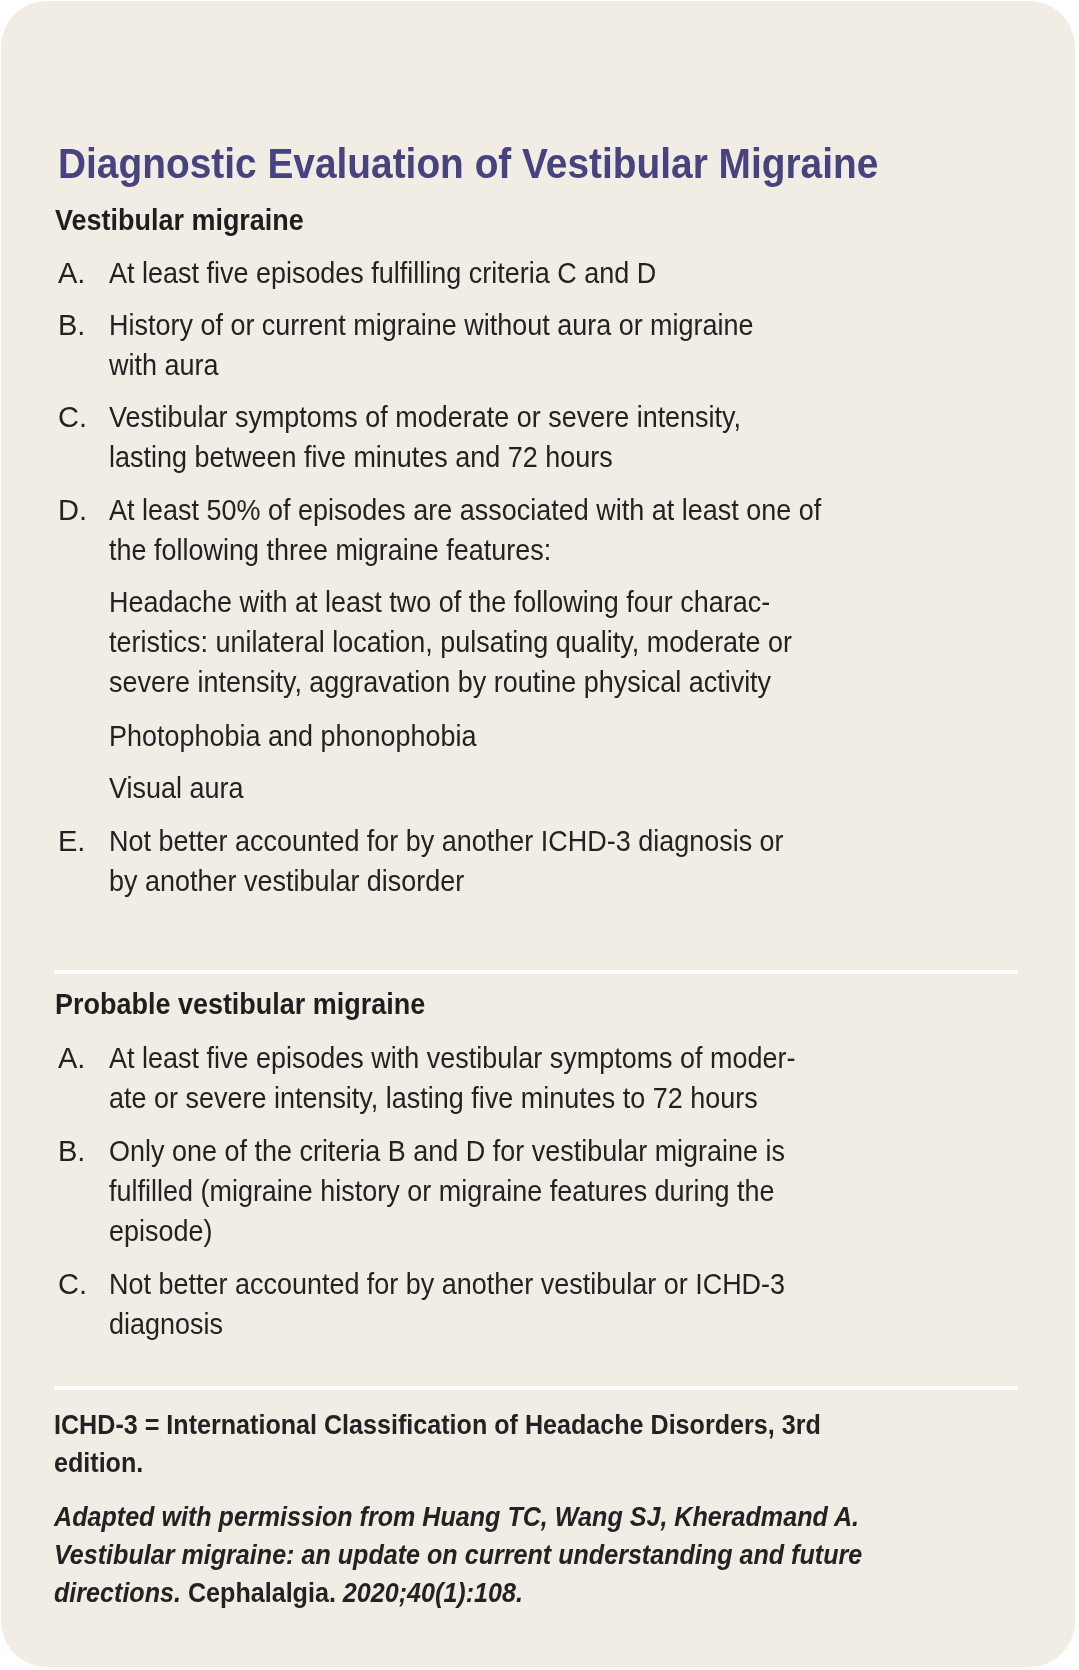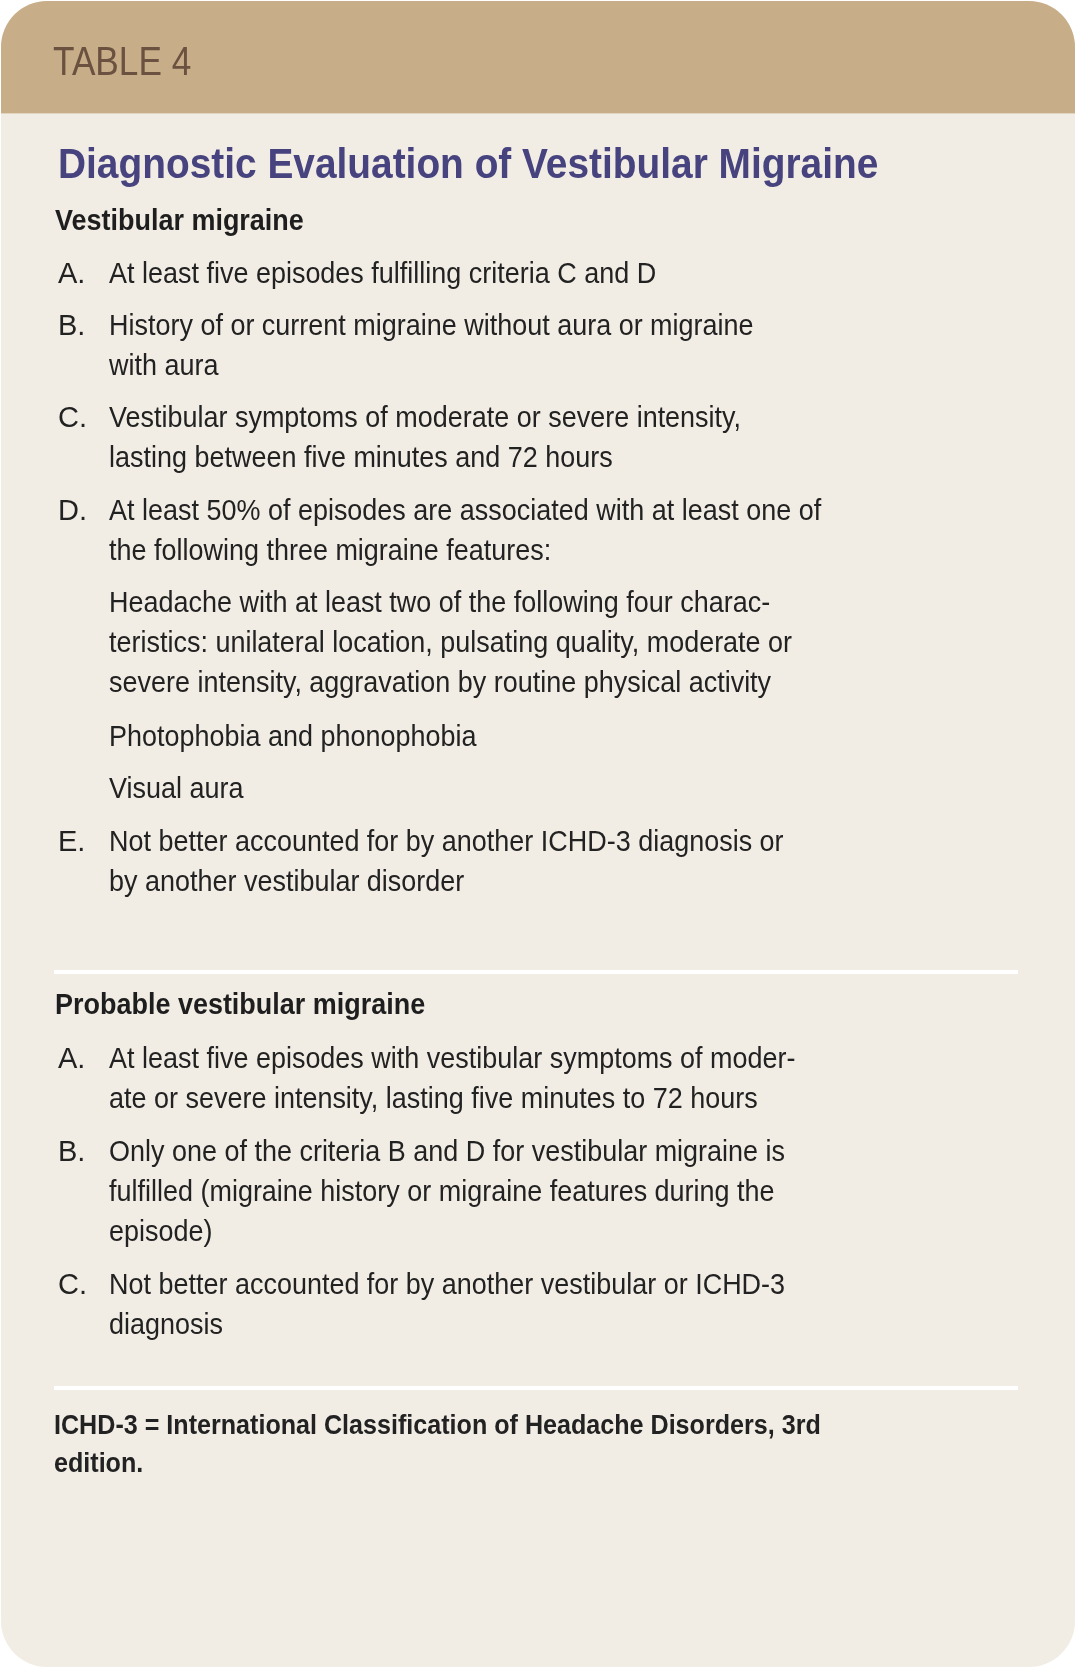--- a/index.html
+++ b/index.html
@@ -21,23 +21,20 @@
   .divider { position:absolute; left:53px; width:964px; height:4px; background:#ffffff; }
   .footnote { position:absolute; left:53px; width:964px; font-size:27px; color:#2a2a2a; line-height:38px;font-weight:bold; }
   .footnote .line { font-size:27px; line-height:38px; }
   .citation .line { font-style:italic; }
   .upright { font-style:normal; }
 </style>
 </head>
 <body>
 
 <div class="card">
-  <div class="header">
-    <div class="header-label">TABLE 4</div>
-  </div>
 
   <div class="title">Diagnostic Evaluation of Vestibular Migraine</div>
 
   <div class="section-heading" style="top:201px;">Vestibular migraine</div>
 
   <div class="item" style="top:252px;">
     <span class="item-letter">A.</span>
     <div class="item-lines">
       <div class="line" style="transform:scaleX(0.93)">At least five episodes fulfilling criteria C and D</div>
     </div>
@@ -124,13 +121,22 @@
     </div>
   </div>
 
   <div class="divider" style="top:1385px;"></div>
 
   <div class="footnote" style="top:1405px;">
     <div class="line" style="transform:scaleX(0.93)">ICHD-3 = International Classification of Headache Disorders, 3rd</div>
     <div class="line" style="transform:scaleX(0.93)">edition.</div>
   </div>
 
+  <div class="footnote citation" style="top:1497px;">
+    <div class="line" style="transform:scaleX(0.93)">Adapted with permission from Huang TC, Wang SJ, Kheradmand A.</div>
+    <div class="line" style="transform:scaleX(0.93)">Vestibular migraine: an update on current understanding and future</div>
+    <div class="line" style="transform:scaleX(0.93)">
+      <span>directions.</span>
+      <span class="upright">Cephalalgia.</span>
+      <span>2020;40(1):108.</span>
+    </div>
+  </div>
 </div>
 
 </body></html>

